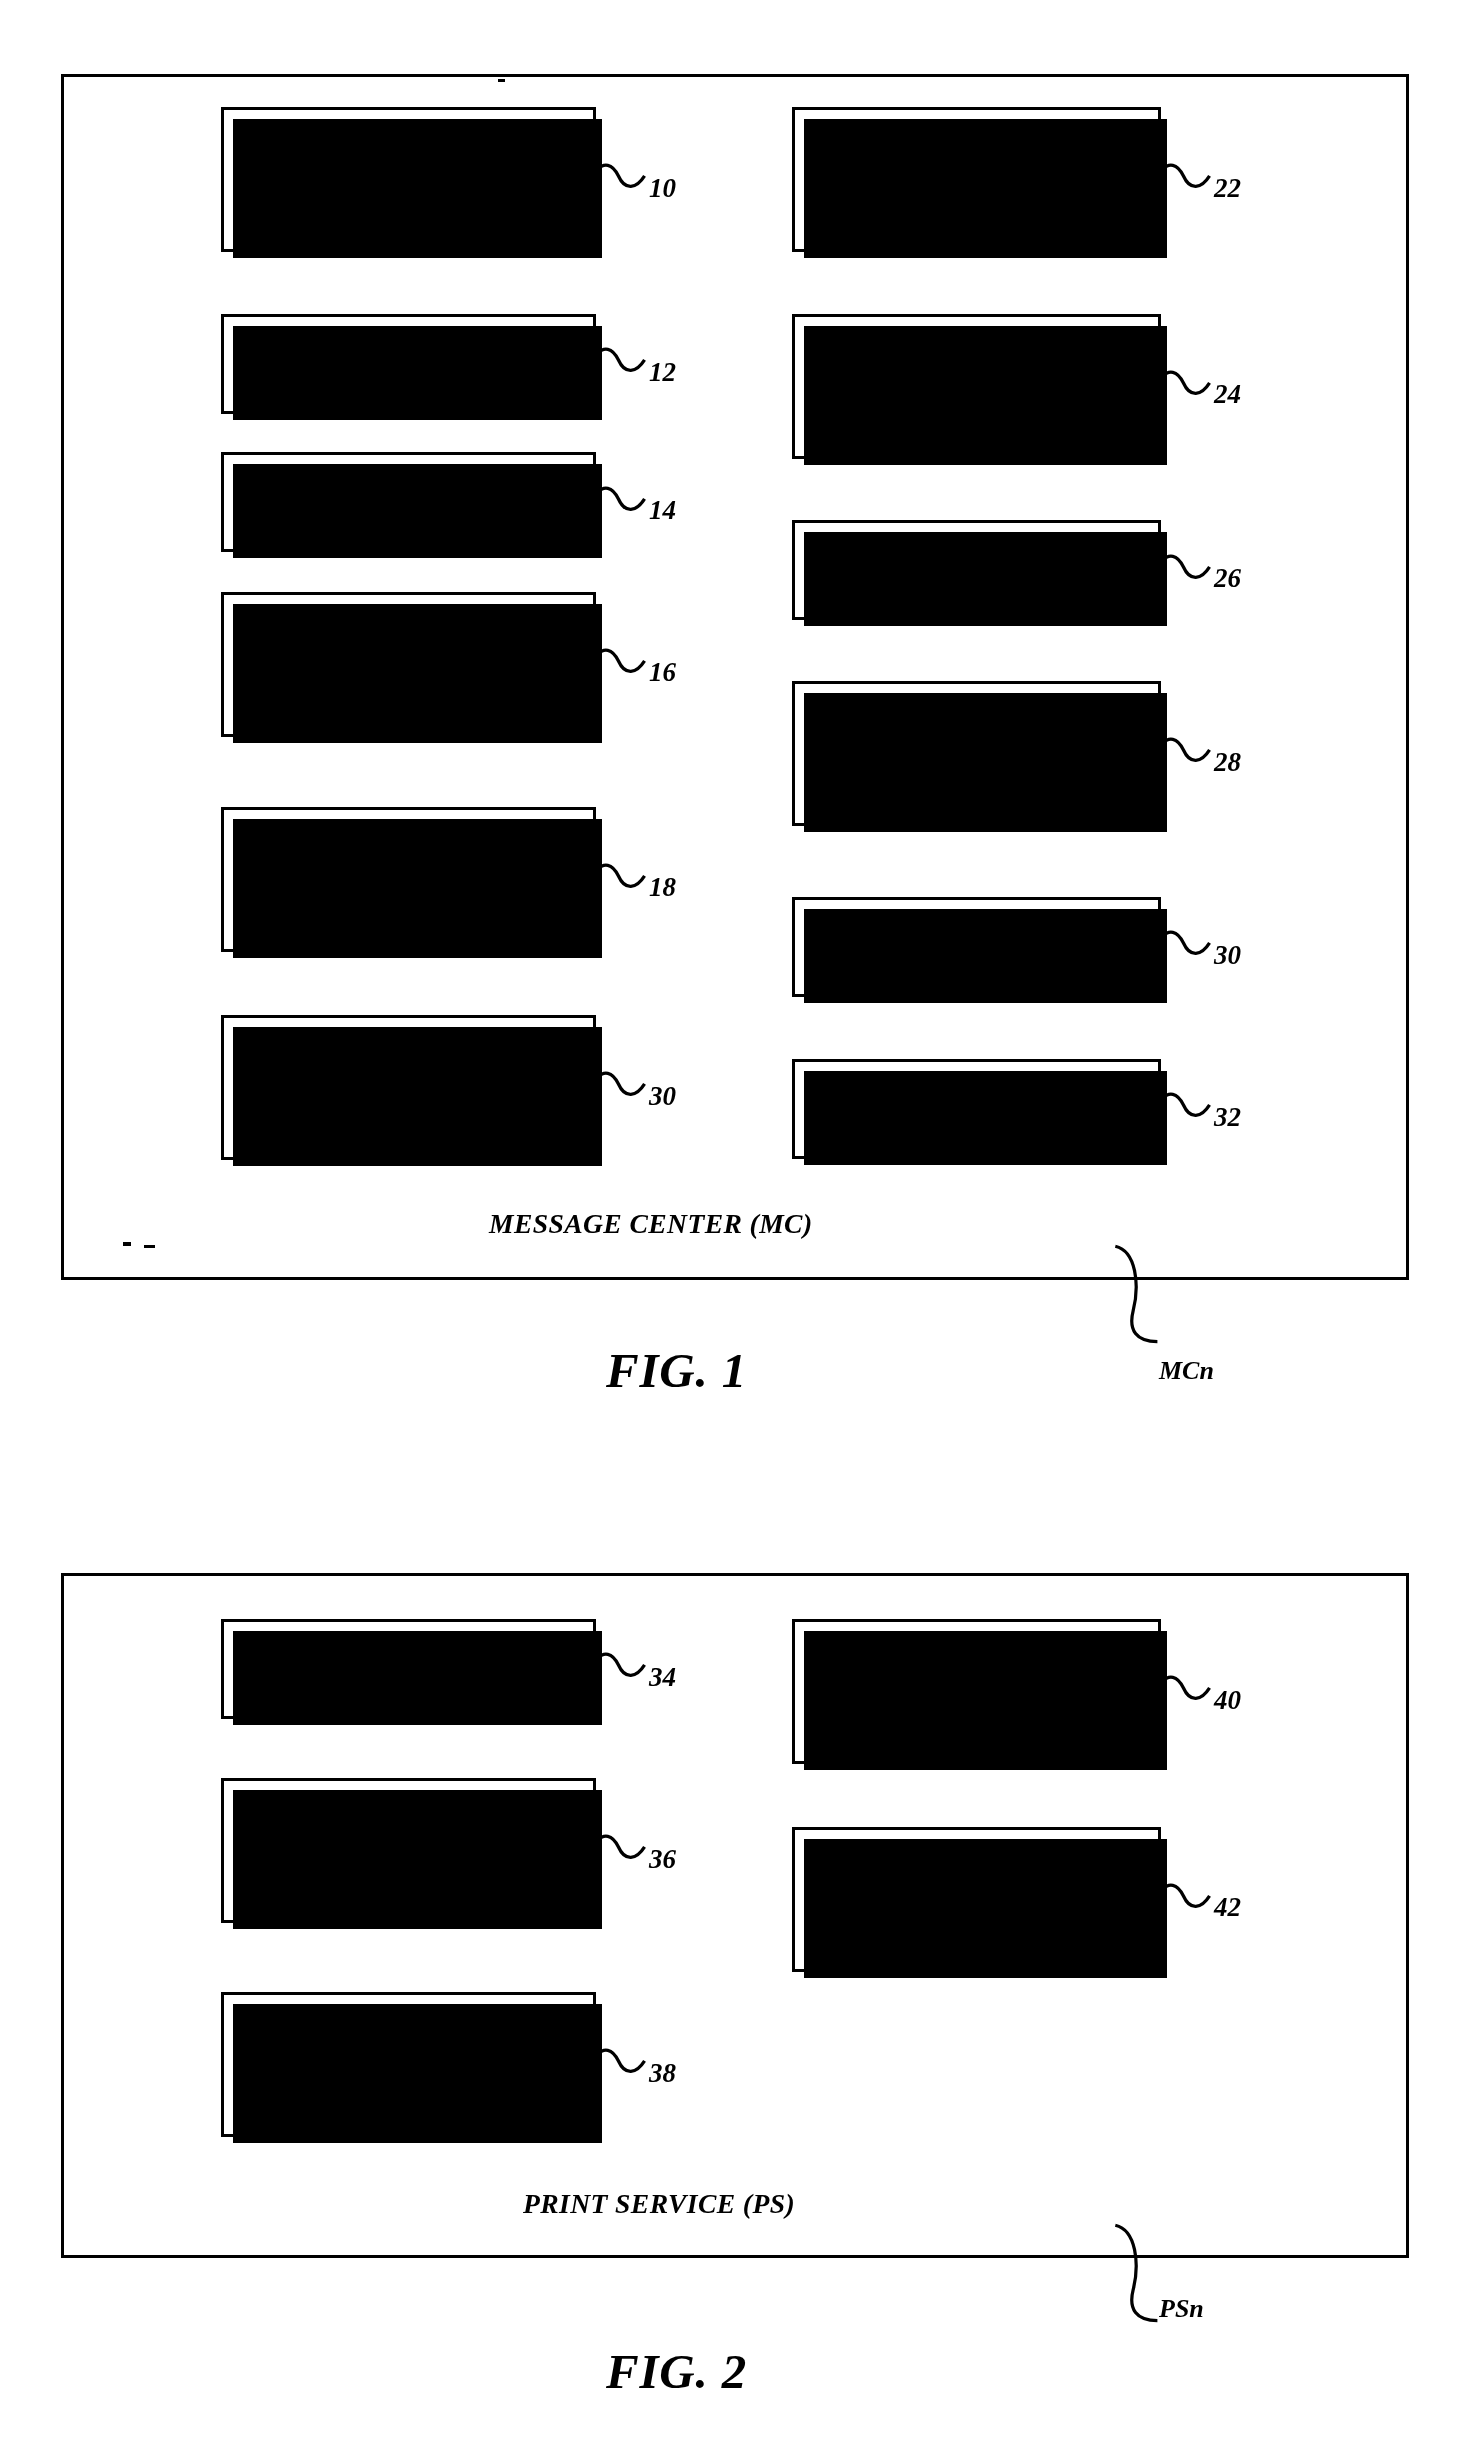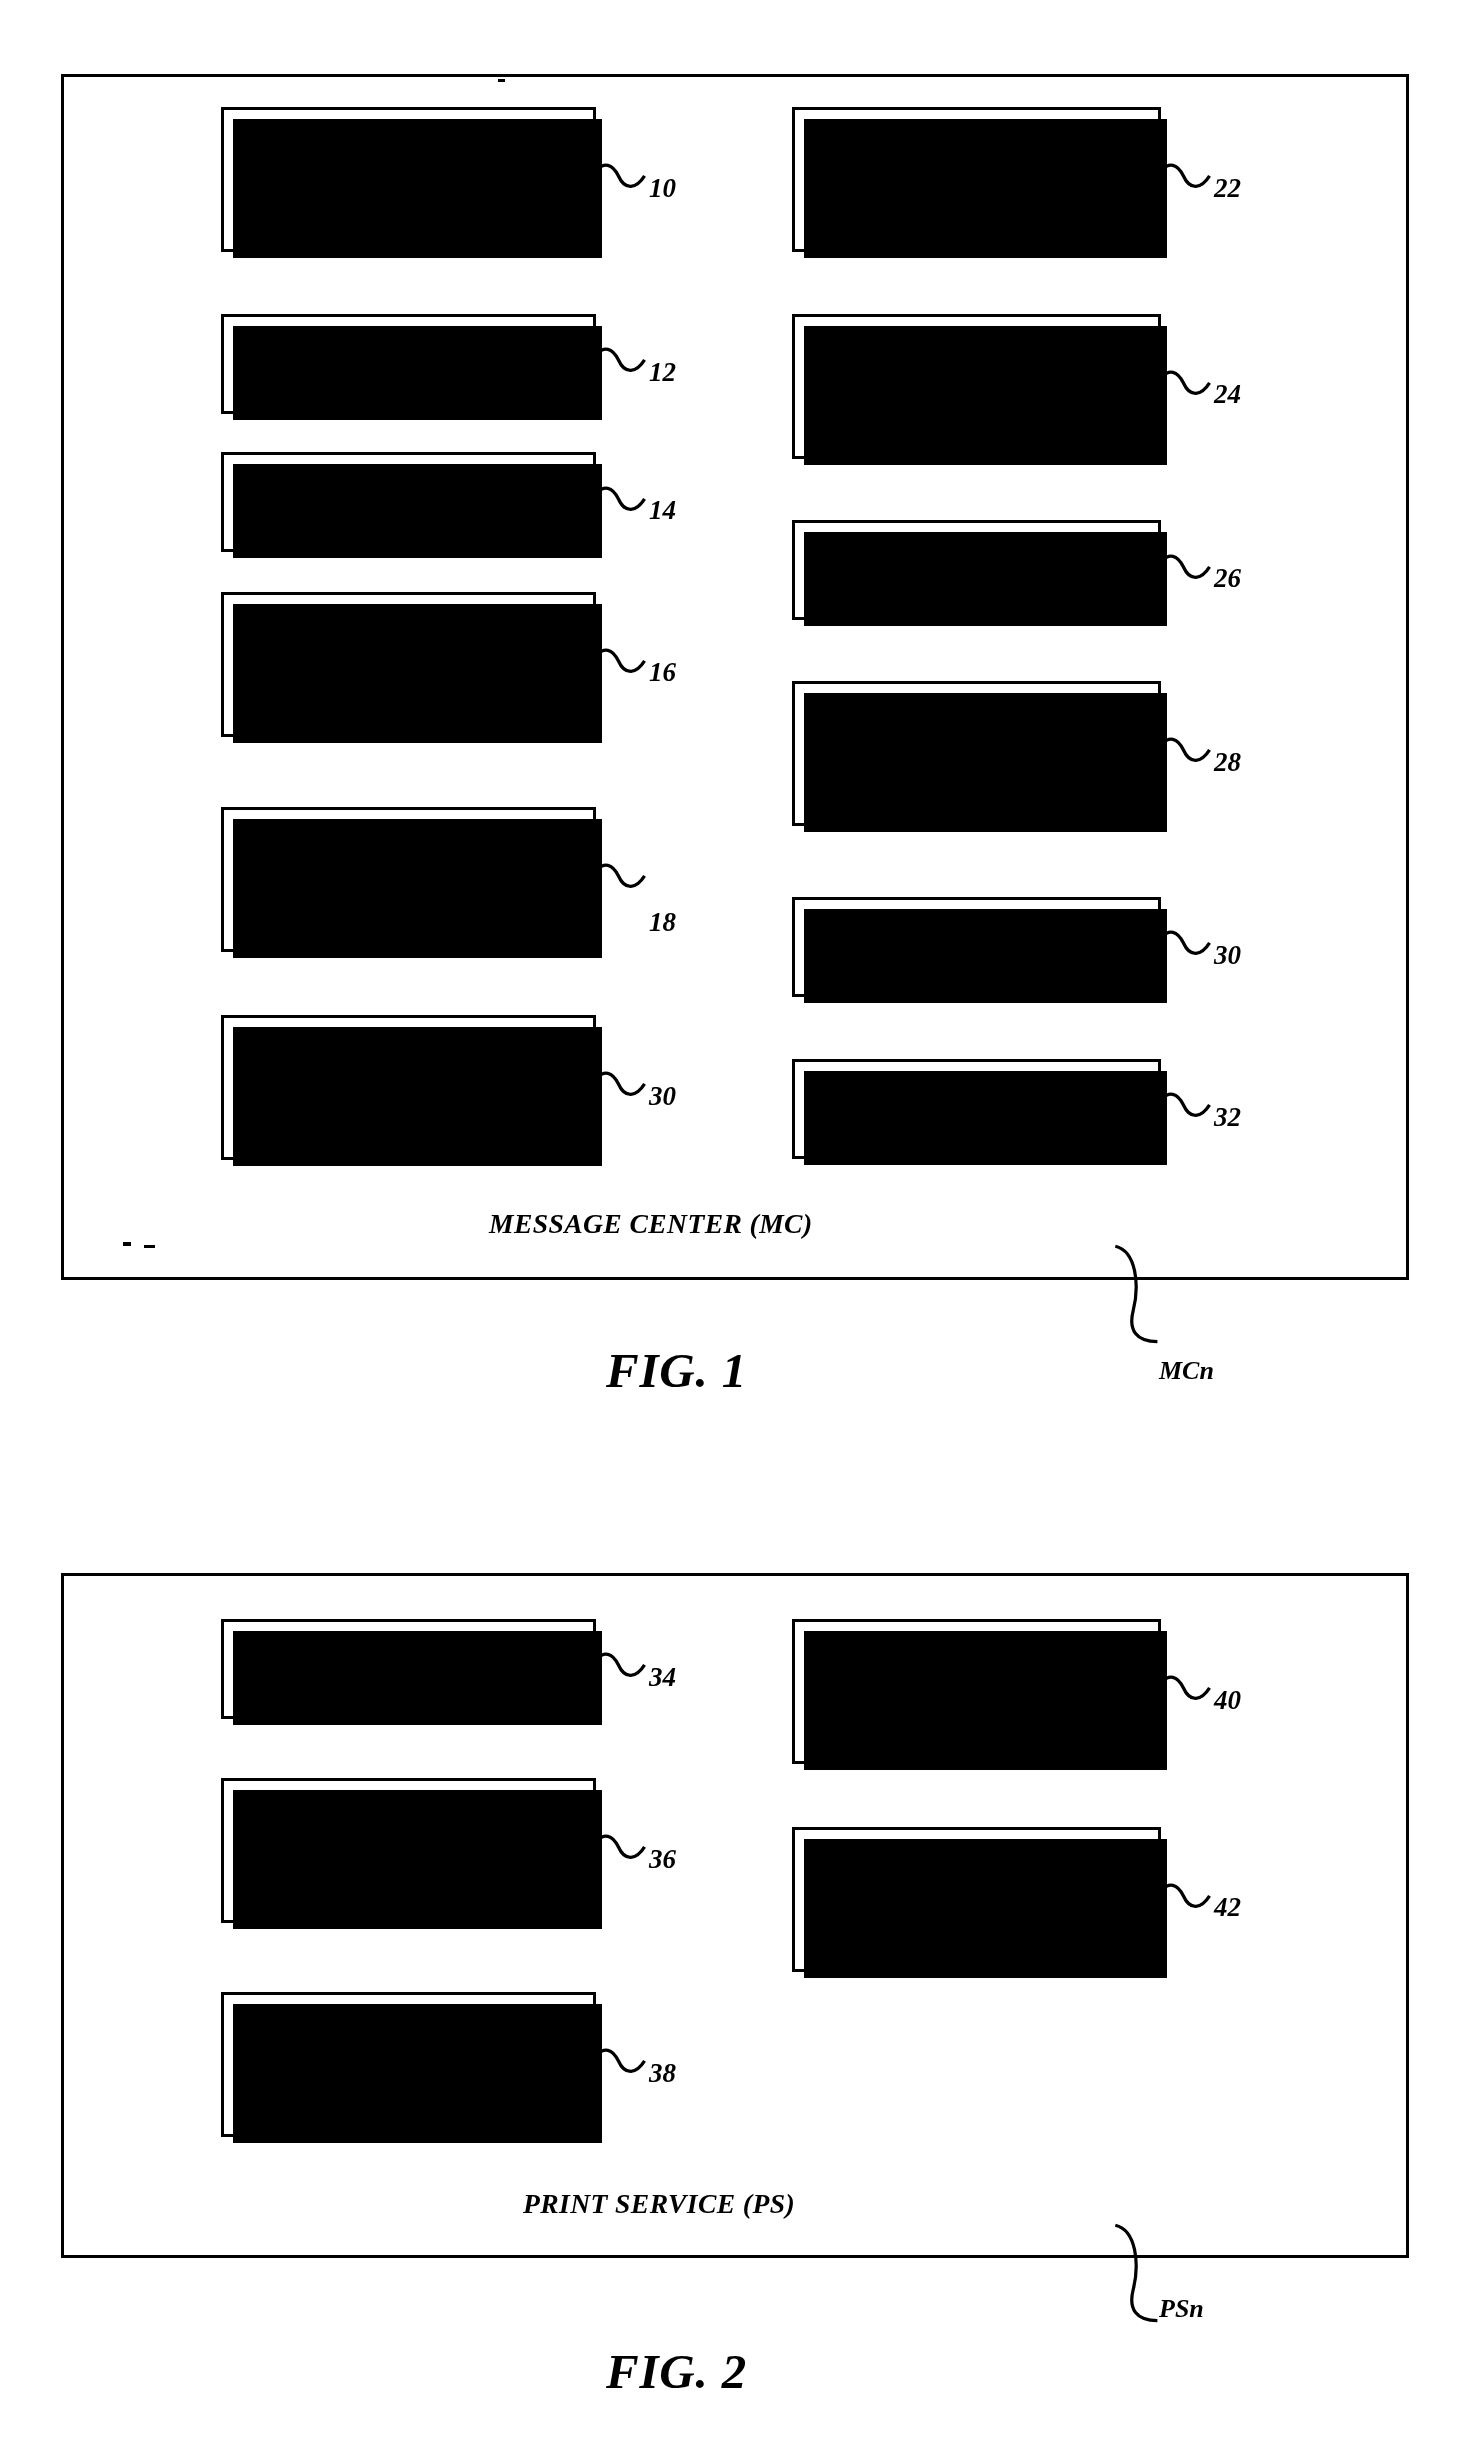--- a/index.html
+++ b/index.html
@@ -172,21 +172,21 @@
 
   <div class="pbox" style="left:221px; top:799px; width:375px; height:145px;">
     <div class="shadow"></div>
     <div class="ptext">JOB OUTPUT
 STATUS
 MONITORING</div>
   </div>
   <svg class="leader" style="left:594px; top:850px; width:75px; height:49px;" viewBox="0 0 92 60">
     <path d="M4 14 C 12 6, 22 6, 30 22 C 38 40, 52 38, 62 22" fill="none" stroke="#000" stroke-width="4"></path>
   </svg>
-  <div class="ref" style="left:649px; top:864px;margin-top:35px;">18</div>
+  <div class="ref" style="left:649px; top:864px;">18</div>
 
   <div class="pbox" style="left:221px; top:1007px; width:375px; height:145px;">
     <div class="shadow"></div>
     <div class="ptext">PEER MESSAGE
 CENTER
 INTERACTION</div>
   </div>
   <svg class="leader" style="left:594px; top:1058px; width:75px; height:49px;" viewBox="0 0 92 60">
     <path d="M4 14 C 12 6, 22 6, 30 22 C 38 40, 52 38, 62 22" fill="none" stroke="#000" stroke-width="4"></path>
   </svg>

